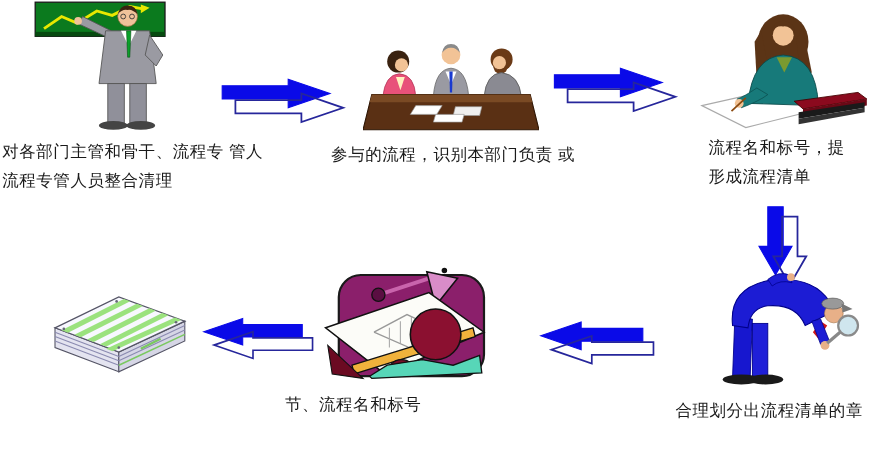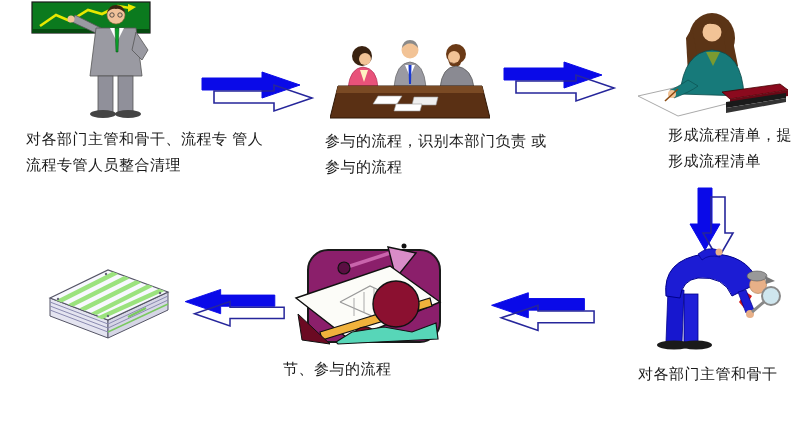--- a/index.html
+++ b/index.html
@@ -8,21 +8,21 @@
     font-family:"Liberation Sans","DejaVu Sans",sans-serif;
   }
   .clipart{position:absolute;}
   .clipart svg{display:block;width:100%;height:100%;}
   .arrow{position:absolute;}
   .arrow svg{display:block;width:100%;height:100%;overflow:visible;}
   .arrow-solid{fill:var(--arrow-blue,#0A0AE8);stroke:var(--arrow-blue,#0A0AE8);stroke-width:1;}
   .arrow-outline{fill:none;stroke:var(--arrow-outline,#26269B);stroke-width:1.6;}
   .caption{
     position:absolute;color:#1A1A1A;font-size:15px;letter-spacing:0.5px;
-    font-weight:500;line-height:26px;white-space:nowrap;margin-left:24px;
+    font-weight:500;line-height:26px;white-space:nowrap;
   }
 </style>
 </head>
 <body>
 
 <div class="canvas">
 
   <div class="clipart" style="left:6px;top:0;width:162px;height:124px">
     <svg viewBox="0 0 162 124">
       <rect x="26" y="2" width="118" height="31" fill="#0B7A1E" stroke="#1A1A1A" stroke-width="1.2"></rect>
@@ -227,30 +227,29 @@
     </svg>
   </div>
 
   <div class="caption" style="left:2px;top:126px">
     <div>对各部门主管和骨干、流程专 管人</div>
     <div>流程专管人员整合清理</div>
   </div>
 
   <div class="caption" style="left:301px;top:128px">
     <div>参与的流程，识别本部门负责 或</div>
-    <div>参与的流程</div>
   </div>
 
   <div class="caption" style="left:644px;top:122px">
-    <div>形成流程清单，提</div>
+    <div>流程名和标号，提</div>
     <div>形成流程清单</div>
   </div>
 
   <div class="caption" style="left:614px;top:361px">
-    <div>对各部门主管和骨干</div>
+    <div>合理划分出流程清单的章</div>
   </div>
 
   <div class="caption" style="left:259px;top:356px">
-    <div>节、参与的流程</div>
+    <div>节、流程名和标号</div>
   </div>
 
 
 </div>
 
 </body></html>

